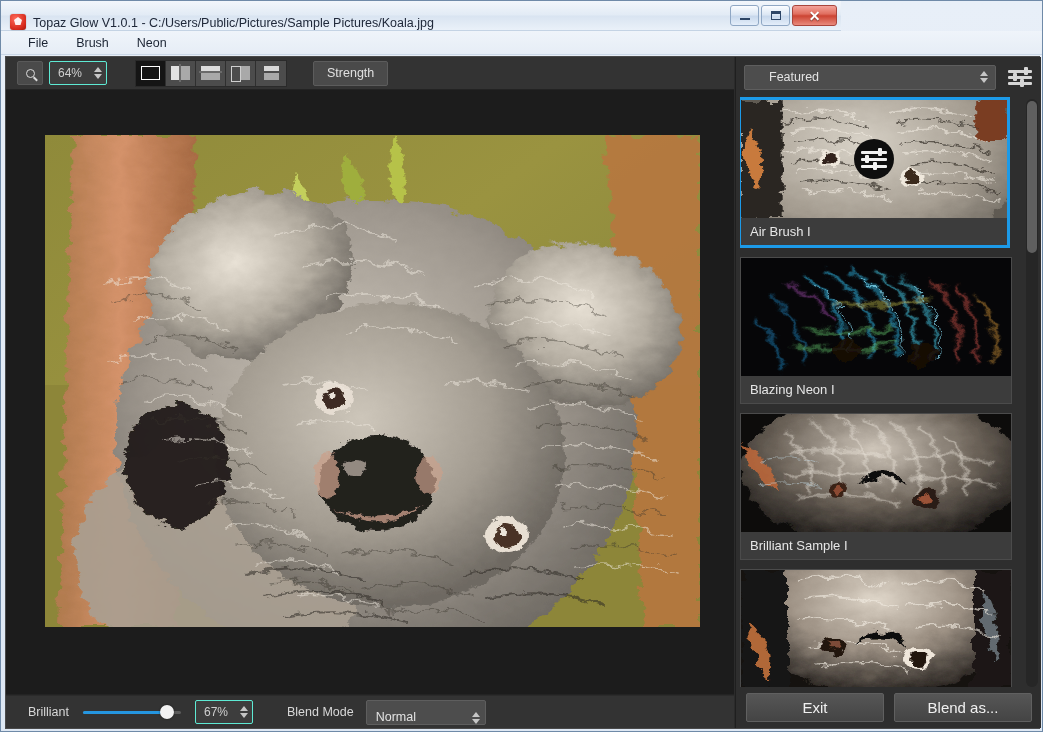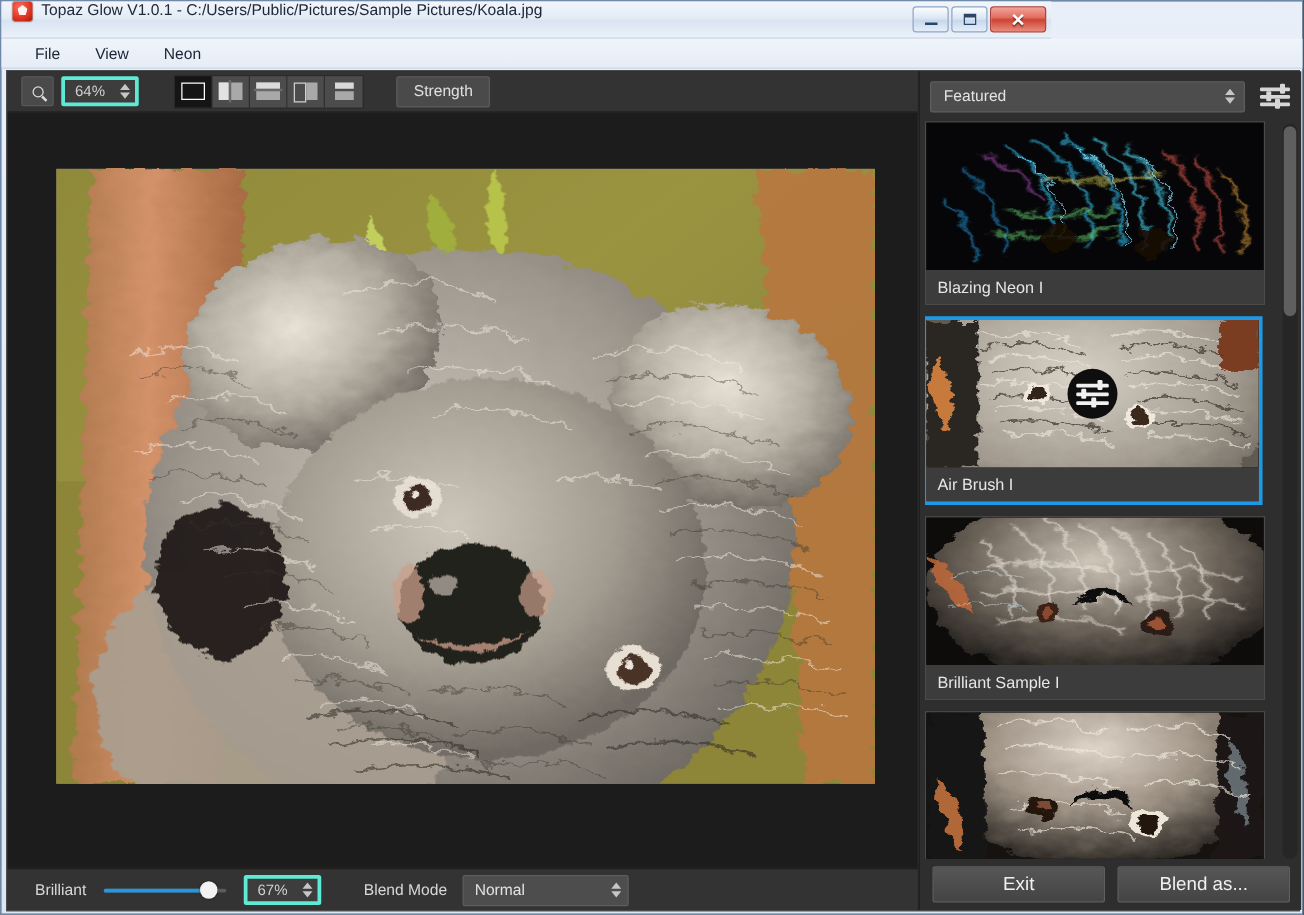--- a/index.html
+++ b/index.html
@@ -16,21 +16,21 @@
     background: linear-gradient(180deg,#e8eff8 0%, #dde7f3 100%);
     border: 1px solid #6f8aa8;
     overflow: hidden;
   }
 
   
   .titlebar {
     position: absolute; left: 0; top: 0;
     width: 840px; height: 30px;
     background: linear-gradient(180deg,#f2f6fb 0%, #e2ebf5 48%, #d9e4f1 52%, #eaf1f9 100%);
-    display: flex; align-items: flex-start;
+    display: flex; align-items: flex-end;
     padding-left: 9px;
     border-bottom: 1px solid #c4d3e4;
   }
   .app-icon {
     width: 16px; height: 16px; border-radius: 3px;
     background: radial-gradient(circle at 35% 30%, #ff6b5a 0%, #d6291b 70%, #9c1a10 100%);
     position: relative; flex: 0 0 auto;
     box-shadow: 0 0 1px rgba(0,0,0,.5);
   }
   .app-icon::after {
@@ -108,21 +108,21 @@
     position: relative;
   }
   .mag-glyph::after {
     content: ""; position: absolute; right: -4px; bottom: -3px;
     width: 5px; height: 1.8px; background: #dcdcdc;
     transform: rotate(45deg);
   }
   .spin {
     height: 24px;
     background: #3d3d3d;
-    border: 3px solid #5eead4;
+    border: 1px solid #5eead4;
     border-radius: 2px;
     display: flex; align-items: center;
     padding: 0 4px 0 8px;
     margin-left: 6px;
     gap: 6px;
   }
   .spin-val { font-size: 12px; color: #cfcfcf; min-width: 30px; }
   .spin-arrows { display: flex; flex-direction: column; gap: 2px; }
   .sp-up, .sp-dn { width: 0; height: 0; border-left: 4px solid transparent; border-right: 4px solid transparent; cursor: pointer; }
   .sp-up { border-bottom: 5px solid #c6c6c6; }
@@ -216,21 +216,21 @@
     border-left: 1px solid #1f1f1f;
   }
   .rp-head {
     position: absolute; left: 0; top: 0; width: 306px; height: 40px;
     display: flex; align-items: center; padding: 0 8px; gap: 10px;
   }
   .preset-select {
     flex: 1 1 auto; height: 25px;
     background: #4d4d4d; border: 1px solid #5e5e5e; border-radius: 2px;
     display: flex; align-items: center; justify-content: space-between;
-    padding: 0 7px 0 10px; cursor: pointer; gap: 28px;
+    padding: 0 7px 0 24px; cursor: pointer; gap: 28px;
   }
   .sliders-icon { width: 28px; height: 24px; position: relative; cursor: pointer; flex: 0 0 auto; }
   .sl-row { position: absolute; left: 2px; width: 24px; height: 2.5px; background: #d6d6d6; border-radius: 1px; }
   .sl-knob { position: absolute; width: 4px; height: 8px; background: #d6d6d6; border-radius: 1px; }
 
   .presets {
     position: absolute; left: 4px; top: 40px;
     width: 282px; height: 590px;
     overflow: hidden;
   }
@@ -304,21 +304,21 @@
         <div class="gl-max"></div>
       </div>
       <div class="win-btn close">
         <span class="gl-close">✕</span>
       </div>
     </div>
   </div>
 
   <div class="menubar">
     <div class="menu-item">File</div>
-    <div class="menu-item">View</div>
+    <div class="menu-item">Brush</div>
     <div class="menu-item">Neon</div>
   </div>
 
   <div class="body-dark">
 
     <div class="toolbar">
       <div class="tb-btn">
         <div class="mag-glyph"></div>
       </div>
       <div class="spin">
@@ -482,21 +482,21 @@
         <div class="slider-thumb"></div>
       </div>
       <div class="spin pct-spin">
         <span class="spin-val">67%</span>
         <span class="spin-arrows">
           <span class="sp-up"></span>
           <span class="sp-dn"></span>
         </span>
       </div>
       <span class="lbl" style="margin-left:34px;">Blend Mode</span>
-      <div class="dd" style="margin-left:12px; width:133px;">
+      <div class="dd" style="margin-left:12px; width:120px;align-items:flex-end;">
         <span class="dd-val">Normal</span>
         <span class="spin-arrows">
           <span class="sp-up"></span>
           <span class="sp-dn"></span>
         </span>
       </div>
     </div>
 
     <div class="rpanel">
 
@@ -512,20 +512,71 @@
           <span class="sl-row" style="top:5px;"></span>
           <span class="sl-knob" style="left:18px; top:2px;"></span>
           <span class="sl-row" style="top:11px;"></span>
           <span class="sl-knob" style="left:7px; top:8px;"></span>
           <span class="sl-row" style="top:17px;"></span>
           <span class="sl-knob" style="left:14px; top:14px;"></span>
         </div>
       </div>
 
       <div class="presets">
+
+        <div class="preset-card selected">
+          <div class="preset-thumb">
+            <svg viewBox="0 0 268 118" preserveAspectRatio="none">
+              <defs>
+                <filter id="tw1">
+                    <feTurbulence type="fractalNoise" baseFrequency="0.07 0.12" numOctaves="4" seed="3" result="n"></feTurbulence>
+                  <feDisplacementMap in="SourceGraphic" in2="n" scale="13" xChannelSelector="R" yChannelSelector="G"></feDisplacementMap>
+                  </filter>
+                <radialGradient id="tg1" cx="45%" cy="40%" r="70%">
+                  <stop offset="0%" stop-color="#d8d2c7"></stop>
+                    <stop offset="60%" stop-color="#a49c90"></stop>
+                  <stop offset="100%" stop-color="#625d55"></stop>
+                  </radialGradient>
+              </defs>
+              <rect width="268" height="118" fill="#5f5a52"></rect>
+              <g filter="url(#tw1)">
+                <ellipse cx="134" cy="62" rx="150" ry="90" fill="url(#tg1)"></ellipse>
+                <rect x="0" y="0" width="42" height="118" fill="#2b2722"></rect>
+                <path d="M8 30 q18 26 10 60 q-22 -30 -10 -60z" fill="#c87a3e"></path>
+                <rect x="236" y="0" width="32" height="40" fill="#7a3c22"></rect>
+              </g>
+              <g opacity=".6" filter="url(#tw1)" stroke="#f0eae0" stroke-width="1.6" fill="none" stroke-linecap="round">
+                <path d="M40 14 q40 -10 84 6 M50 32 q42 -8 86 8 M44 52 q44 -8 90 8
+                         M56 72 q42 -6 88 8 M66 92 q40 -6 86 8
+                         M150 12 q40 -10 86 6 M158 32 q40 -8 88 8 M164 54 q40 -8 88 8
+                         M170 74 q40 -6 86 8 M176 94 q40 -6 84 8"></path>
+              </g>
+              <g opacity=".7" filter="url(#tw1)" stroke="#37322c" stroke-width="1.4" fill="none" stroke-linecap="round">
+                <path d="M44 22 q40 -8 84 6 M52 42 q42 -8 86 8 M48 62 q44 -6 90 8
+                         M60 82 q42 -6 88 8 M154 22 q40 -8 86 6 M162 44 q40 -6 88 8
+                         M168 64 q40 -6 86 8 M174 84 q40 -6 84 8"></path>
+              </g>
+              <g filter="url(#tw1)">
+                <ellipse cx="90" cy="58" rx="10" ry="8" fill="#efe8dc"></ellipse>
+                <ellipse cx="90" cy="58" rx="5.5" ry="5.5" fill="#32241a"></ellipse>
+                <ellipse cx="172" cy="78" rx="12" ry="9" fill="#efe8dc"></ellipse>
+                <ellipse cx="172" cy="78" rx="6.5" ry="6.5" fill="#3b2a1e"></ellipse>
+              </g>
+            </svg>
+          </div>
+          <div class="gear-overlay">
+            <span class="sl-row" style="top:12px;"></span>
+            <span class="sl-knob" style="left:24px; top:9px;"></span>
+            <span class="sl-row" style="top:19px;"></span>
+            <span class="sl-knob" style="left:11px; top:16px;"></span>
+            <span class="sl-row" style="top:26px;"></span>
+            <span class="sl-knob" style="left:19px; top:23px;"></span>
+          </div>
+          <div class="preset-label">Air Brush I</div>
+        </div>
 
         <div class="preset-card">
           <div class="preset-thumb">
             <svg viewBox="0 0 270 118" preserveAspectRatio="none">
               <defs>
                 <filter id="tw2">
                     <feTurbulence type="fractalNoise" baseFrequency="0.06 0.1" numOctaves="4" seed="9" result="n"></feTurbulence>
                   <feDisplacementMap in="SourceGraphic" in2="n" scale="15" xChannelSelector="R" yChannelSelector="G"></feDisplacementMap>
                   </filter>
                 <filter id="gl2">
@@ -546,71 +597,20 @@
                 </g>
                 <g fill="none" stroke="#8de6ff" stroke-width="1" opacity=".75">
                   <path d="M70 26 q46 22 38 72 M120 20 q48 28 40 80 M170 28 q36 28 28 74"></path>
                 </g>
                 <ellipse cx="104" cy="92" rx="14" ry="11" fill="#1a0d06" opacity=".9"></ellipse>
                 <ellipse cx="182" cy="98" rx="15" ry="12" fill="#1a0d06" opacity=".9"></ellipse>
               </g>
             </svg>
           </div>
           <div class="preset-label">Blazing Neon I</div>
-        </div>
-
-        <div class="preset-card selected">
-          <div class="preset-thumb">
-            <svg viewBox="0 0 268 118" preserveAspectRatio="none">
-              <defs>
-                <filter id="tw1">
-                    <feTurbulence type="fractalNoise" baseFrequency="0.07 0.12" numOctaves="4" seed="3" result="n"></feTurbulence>
-                  <feDisplacementMap in="SourceGraphic" in2="n" scale="13" xChannelSelector="R" yChannelSelector="G"></feDisplacementMap>
-                  </filter>
-                <radialGradient id="tg1" cx="45%" cy="40%" r="70%">
-                  <stop offset="0%" stop-color="#d8d2c7"></stop>
-                    <stop offset="60%" stop-color="#a49c90"></stop>
-                  <stop offset="100%" stop-color="#625d55"></stop>
-                  </radialGradient>
-              </defs>
-              <rect width="268" height="118" fill="#5f5a52"></rect>
-              <g filter="url(#tw1)">
-                <ellipse cx="134" cy="62" rx="150" ry="90" fill="url(#tg1)"></ellipse>
-                <rect x="0" y="0" width="42" height="118" fill="#2b2722"></rect>
-                <path d="M8 30 q18 26 10 60 q-22 -30 -10 -60z" fill="#c87a3e"></path>
-                <rect x="236" y="0" width="32" height="40" fill="#7a3c22"></rect>
-              </g>
-              <g opacity=".6" filter="url(#tw1)" stroke="#f0eae0" stroke-width="1.6" fill="none" stroke-linecap="round">
-                <path d="M40 14 q40 -10 84 6 M50 32 q42 -8 86 8 M44 52 q44 -8 90 8
-                         M56 72 q42 -6 88 8 M66 92 q40 -6 86 8
-                         M150 12 q40 -10 86 6 M158 32 q40 -8 88 8 M164 54 q40 -8 88 8
-                         M170 74 q40 -6 86 8 M176 94 q40 -6 84 8"></path>
-              </g>
-              <g opacity=".7" filter="url(#tw1)" stroke="#37322c" stroke-width="1.4" fill="none" stroke-linecap="round">
-                <path d="M44 22 q40 -8 84 6 M52 42 q42 -8 86 8 M48 62 q44 -6 90 8
-                         M60 82 q42 -6 88 8 M154 22 q40 -8 86 6 M162 44 q40 -6 88 8
-                         M168 64 q40 -6 86 8 M174 84 q40 -6 84 8"></path>
-              </g>
-              <g filter="url(#tw1)">
-                <ellipse cx="90" cy="58" rx="10" ry="8" fill="#efe8dc"></ellipse>
-                <ellipse cx="90" cy="58" rx="5.5" ry="5.5" fill="#32241a"></ellipse>
-                <ellipse cx="172" cy="78" rx="12" ry="9" fill="#efe8dc"></ellipse>
-                <ellipse cx="172" cy="78" rx="6.5" ry="6.5" fill="#3b2a1e"></ellipse>
-              </g>
-            </svg>
-          </div>
-          <div class="gear-overlay">
-            <span class="sl-row" style="top:12px;"></span>
-            <span class="sl-knob" style="left:24px; top:9px;"></span>
-            <span class="sl-row" style="top:19px;"></span>
-            <span class="sl-knob" style="left:11px; top:16px;"></span>
-            <span class="sl-row" style="top:26px;"></span>
-            <span class="sl-knob" style="left:19px; top:23px;"></span>
-          </div>
-          <div class="preset-label">Air Brush I</div>
         </div>
 
         <div class="preset-card">
           <div class="preset-thumb">
             <svg viewBox="0 0 270 118" preserveAspectRatio="none">
               <defs>
                 <filter id="tw3">
                     <feTurbulence type="fractalNoise" baseFrequency="0.05 0.09" numOctaves="4" seed="21" result="n"></feTurbulence>
                   <feDisplacementMap in="SourceGraphic" in2="n" scale="14" xChannelSelector="R" yChannelSelector="G"></feDisplacementMap>
                   </filter>

